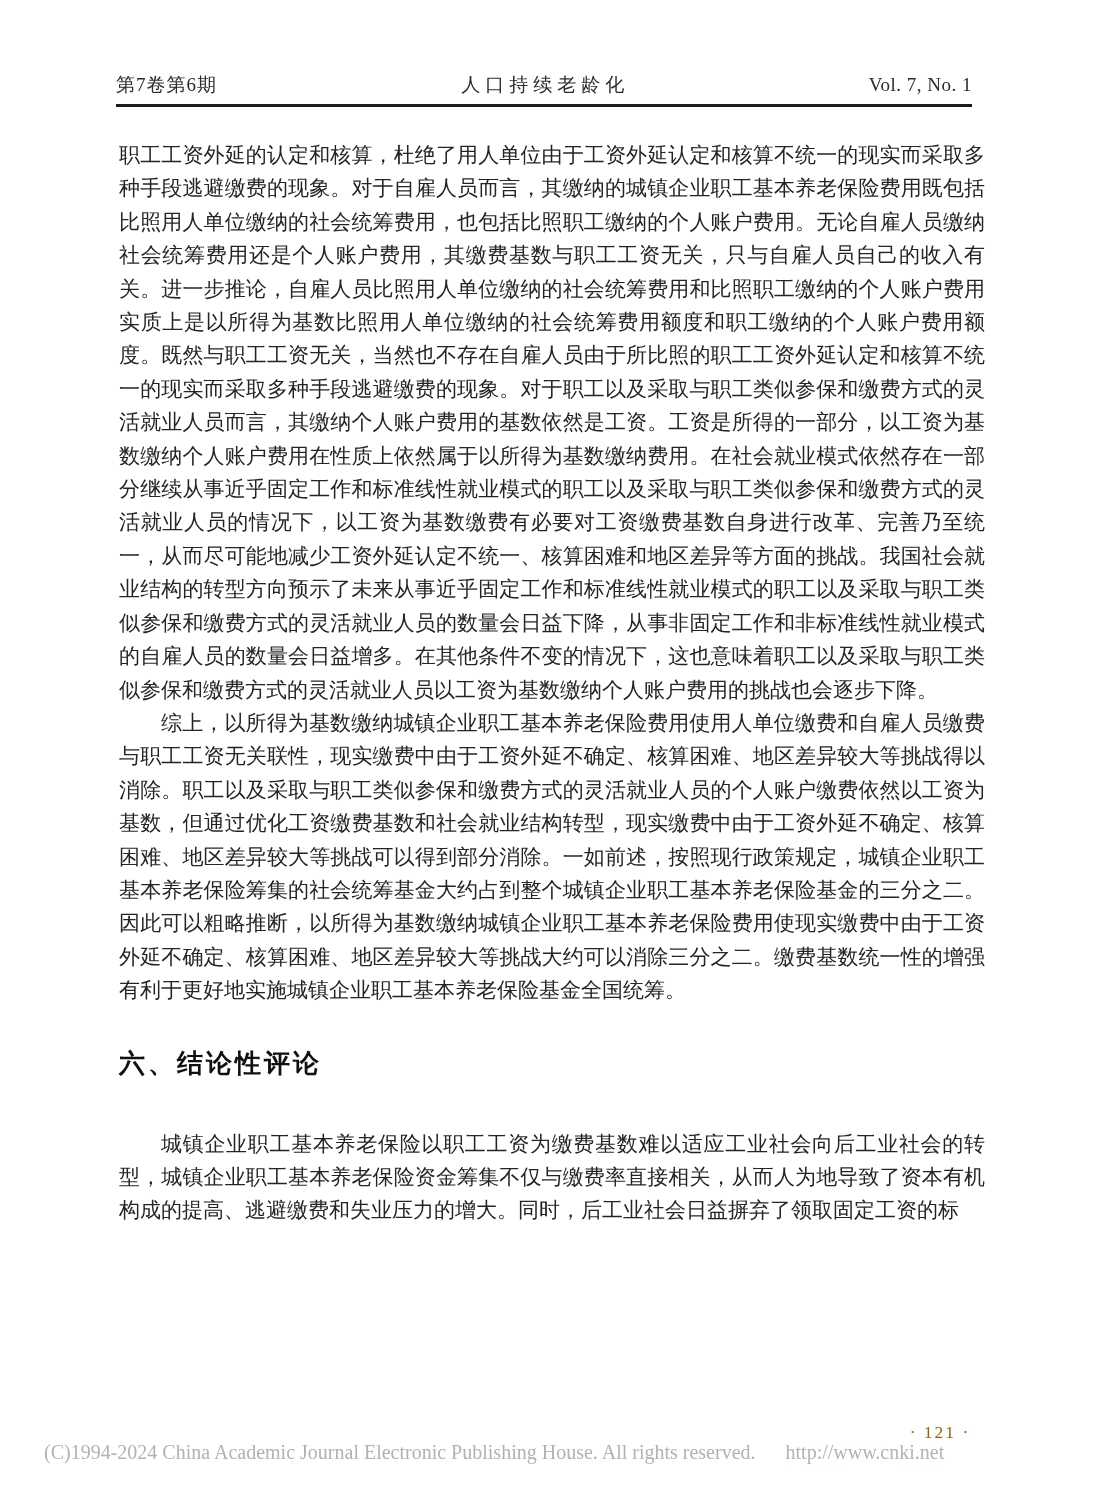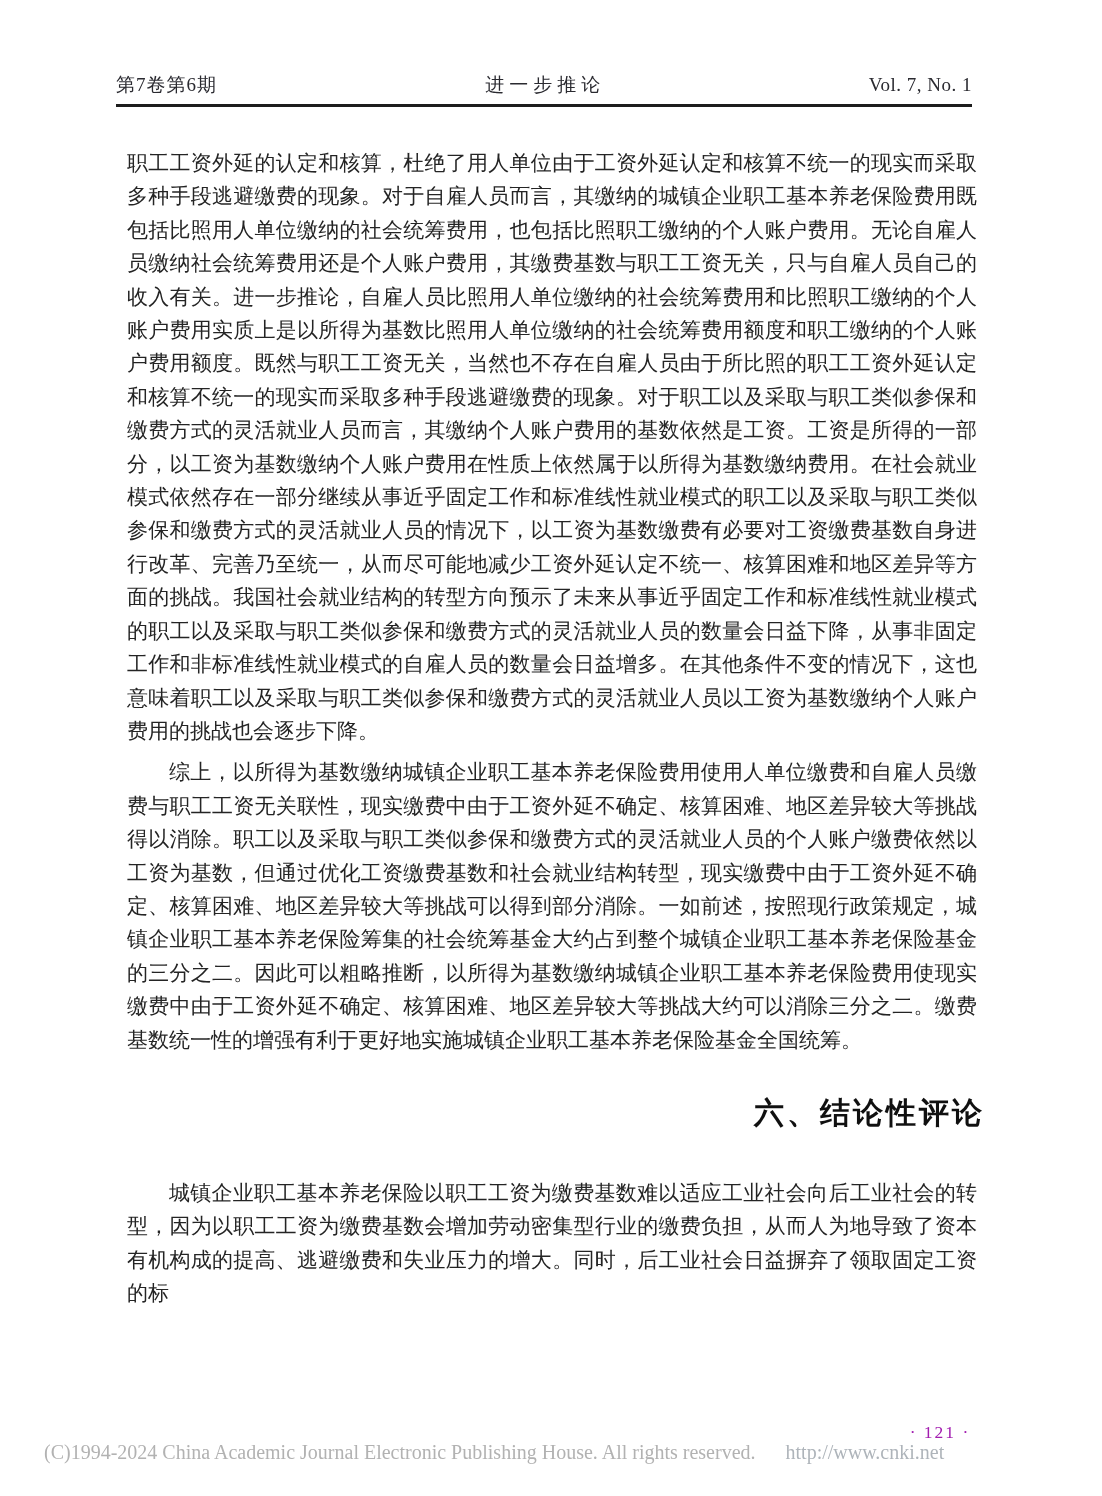--- a/index.html
+++ b/index.html
@@ -32,44 +32,44 @@
   .header-left { letter-spacing: 1px; }
   .header-center { letter-spacing: 5px; text-indent: 5px; }
   .header-right { letter-spacing: 0.5px; }
   .article-body {
     position: absolute;
     top: 139px;
     left: 119px;
     width: 866px;
   }
   .para {
-    margin: 8px;
+    margin: 0;
     font-size: 21px;
     line-height: 33.4px;
     text-align: justify;
     color: #242424;
   }
   .para.indent { text-indent: 2em; }
   .section-heading {
     margin: 38px 0 46px 0;
-    font-size: 30px;
+    font-size: 26px;
     line-height: 36px;
     font-weight: bold;
-    text-align: right;
+    text-align: left;
     letter-spacing: 3px;
     color: #101010;
   }
   .page-number {
     position: absolute;
     top: 1422px;
     left: 905px;
     width: 70px;
     text-align: center;
     font-size: 17.5px;
-    color: #a21caf;
+    color: #a16207;
     letter-spacing: 2px;
   }
   .copyright-footer {
     position: absolute;
     top: 1441px;
     left: 34px;
     width: 1040px;
     font-size: 20px;
     color: #b2b2b2;
     white-space: nowrap;
@@ -77,31 +77,31 @@
   }
   .footer-url { margin-left: 30px; color: #aeb4ba; }
 </style>
 </head>
 <body>
 
 <div class="page">
 
   <header class="page-header">
     <span class="header-left">第7卷第6期</span>
-    <span class="header-center">进一步推论</span>
+    <span class="header-center">人口持续老龄化</span>
     <span class="header-right">Vol. 7, No. 1</span>
   </header>
 
   <main class="article-body">
     <p class="para">职工工资外延的认定和核算，杜绝了用人单位由于工资外延认定和核算不统一的现实而采取多种手段逃避缴费的现象。对于自雇人员而言，其缴纳的城镇企业职工基本养老保险费用既包括比照用人单位缴纳的社会统筹费用，也包括比照职工缴纳的个人账户费用。无论自雇人员缴纳社会统筹费用还是个人账户费用，其缴费基数与职工工资无关，只与自雇人员自己的收入有关。进一步推论，自雇人员比照用人单位缴纳的社会统筹费用和比照职工缴纳的个人账户费用实质上是以所得为基数比照用人单位缴纳的社会统筹费用额度和职工缴纳的个人账户费用额度。既然与职工工资无关，当然也不存在自雇人员由于所比照的职工工资外延认定和核算不统一的现实而采取多种手段逃避缴费的现象。对于职工以及采取与职工类似参保和缴费方式的灵活就业人员而言，其缴纳个人账户费用的基数依然是工资。工资是所得的一部分，以工资为基数缴纳个人账户费用在性质上依然属于以所得为基数缴纳费用。在社会就业模式依然存在一部分继续从事近乎固定工作和标准线性就业模式的职工以及采取与职工类似参保和缴费方式的灵活就业人员的情况下，以工资为基数缴费有必要对工资缴费基数自身进行改革、完善乃至统一，从而尽可能地减少工资外延认定不统一、核算困难和地区差异等方面的挑战。我国社会就业结构的转型方向预示了未来从事近乎固定工作和标准线性就业模式的职工以及采取与职工类似参保和缴费方式的灵活就业人员的数量会日益下降，从事非固定工作和非标准线性就业模式的自雇人员的数量会日益增多。在其他条件不变的情况下，这也意味着职工以及采取与职工类似参保和缴费方式的灵活就业人员以工资为基数缴纳个人账户费用的挑战也会逐步下降。</p>
     <p class="para indent">综上，以所得为基数缴纳城镇企业职工基本养老保险费用使用人单位缴费和自雇人员缴费与职工工资无关联性，现实缴费中由于工资外延不确定、核算困难、地区差异较大等挑战得以消除。职工以及采取与职工类似参保和缴费方式的灵活就业人员的个人账户缴费依然以工资为基数，但通过优化工资缴费基数和社会就业结构转型，现实缴费中由于工资外延不确定、核算困难、地区差异较大等挑战可以得到部分消除。一如前述，按照现行政策规定，城镇企业职工基本养老保险筹集的社会统筹基金大约占到整个城镇企业职工基本养老保险基金的三分之二。因此可以粗略推断，以所得为基数缴纳城镇企业职工基本养老保险费用使现实缴费中由于工资外延不确定、核算困难、地区差异较大等挑战大约可以消除三分之二。缴费基数统一性的增强有利于更好地实施城镇企业职工基本养老保险基金全国统筹。</p>
 
     <h2 class="section-heading">六、结论性评论</h2>
 
-    <p class="para indent">城镇企业职工基本养老保险以职工工资为缴费基数难以适应工业社会向后工业社会的转型，因为以职工工资为缴费基数会增加劳动密集型行业的缴费负担，从而人为地导致了资本有机构成的提高、逃避缴费和失业压力的增大。同时，后工业社会日益摒弃了领取固定工资的标</p>
+    <p class="para indent">城镇企业职工基本养老保险以职工工资为缴费基数难以适应工业社会向后工业社会的转型，城镇企业职工基本养老保险资金筹集不仅与缴费率直接相关，从而人为地导致了资本有机构成的提高、逃避缴费和失业压力的增大。同时，后工业社会日益摒弃了领取固定工资的标</p>
   </main>
 
   <div class="page-number">· 121 ·</div>
 
   <footer class="copyright-footer">
     <span>(C)1994-2024 China Academic Journal Electronic Publishing House. All rights reserved.</span><span class="footer-url">http://www.cnki.net</span>
   </footer>
 
 </div>
 

